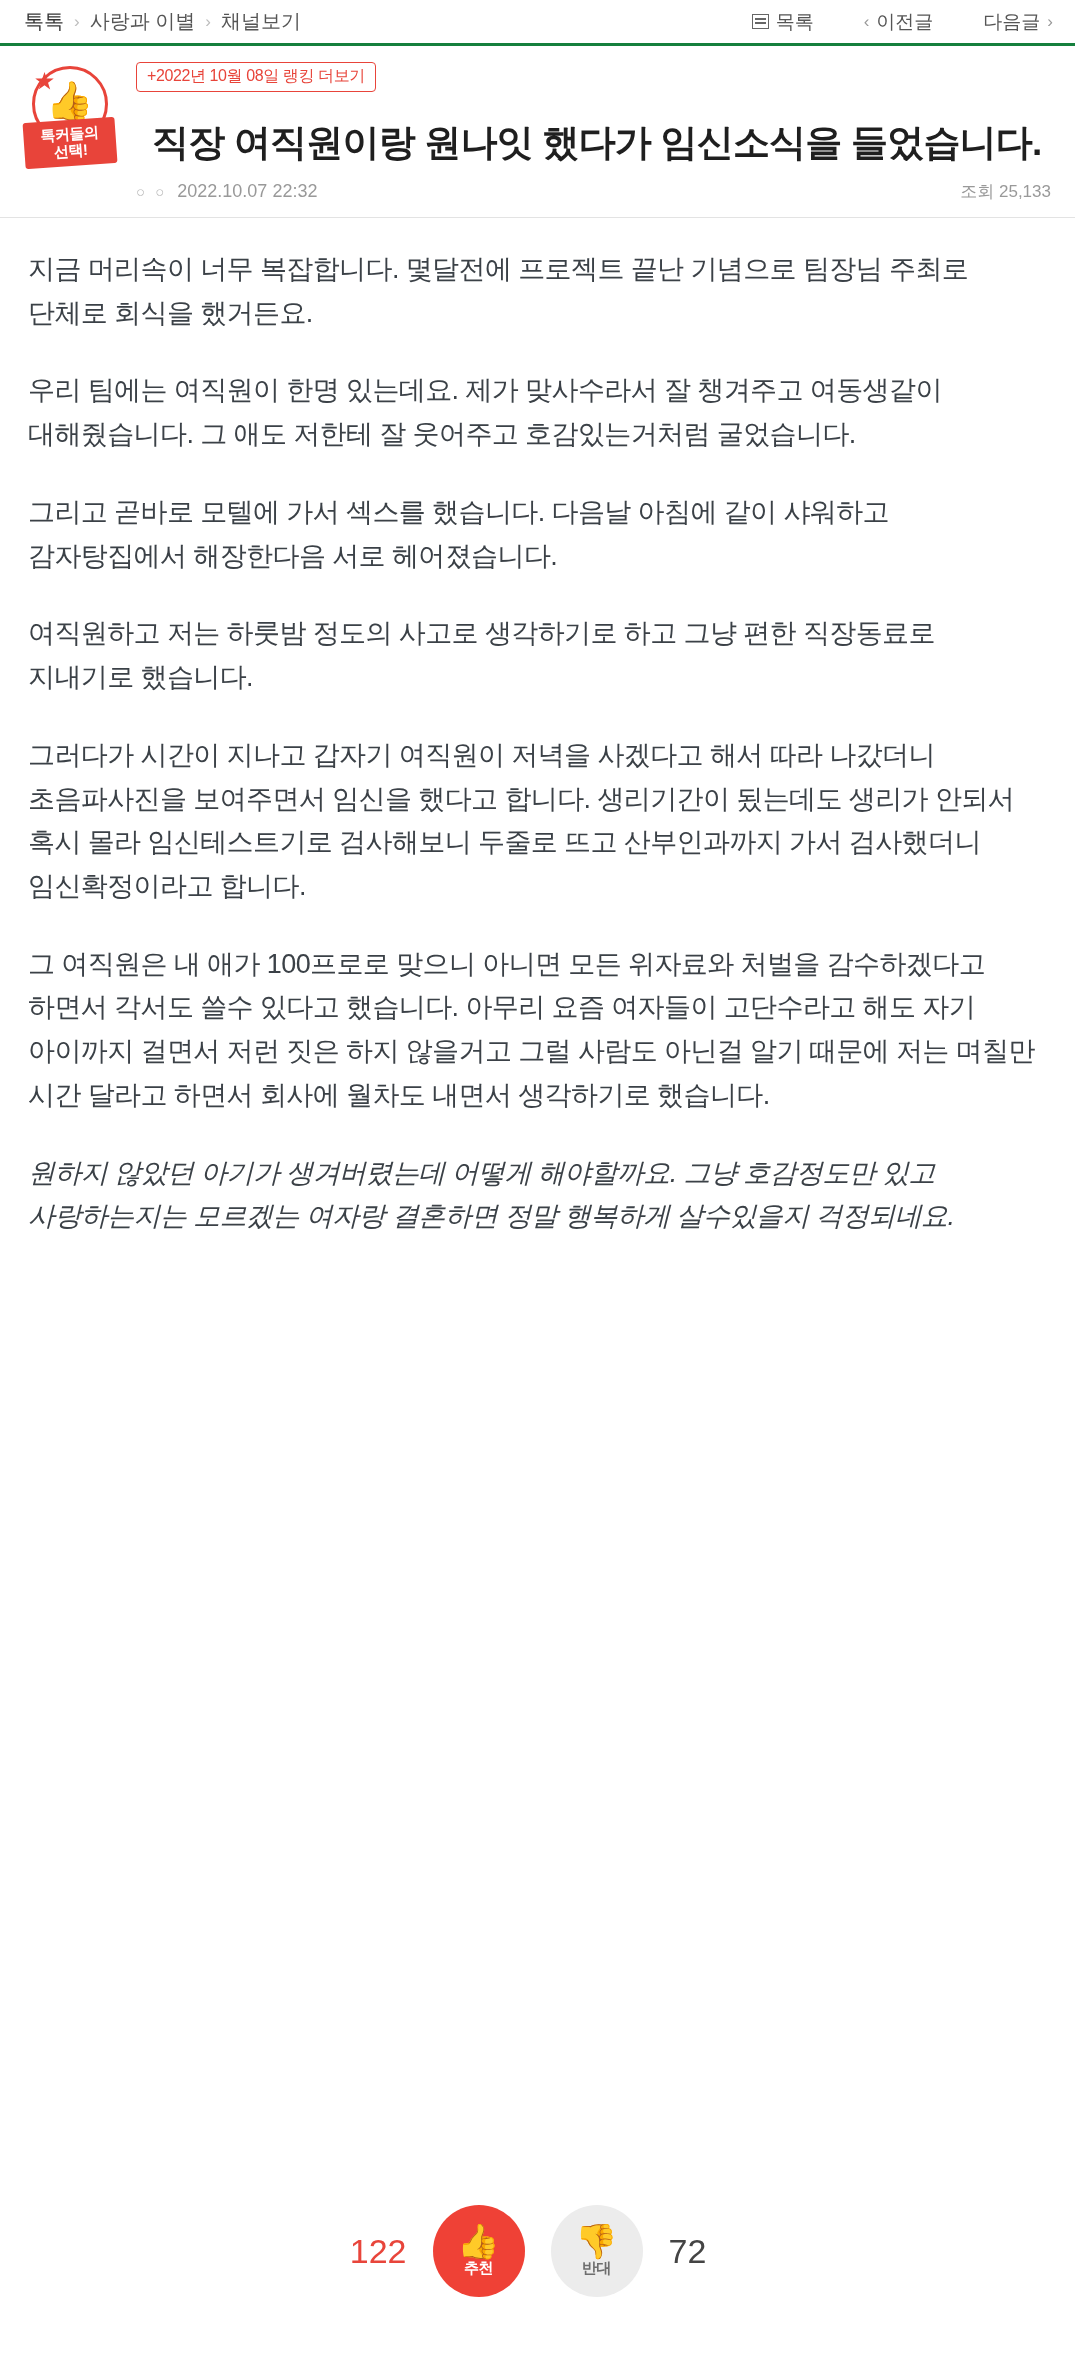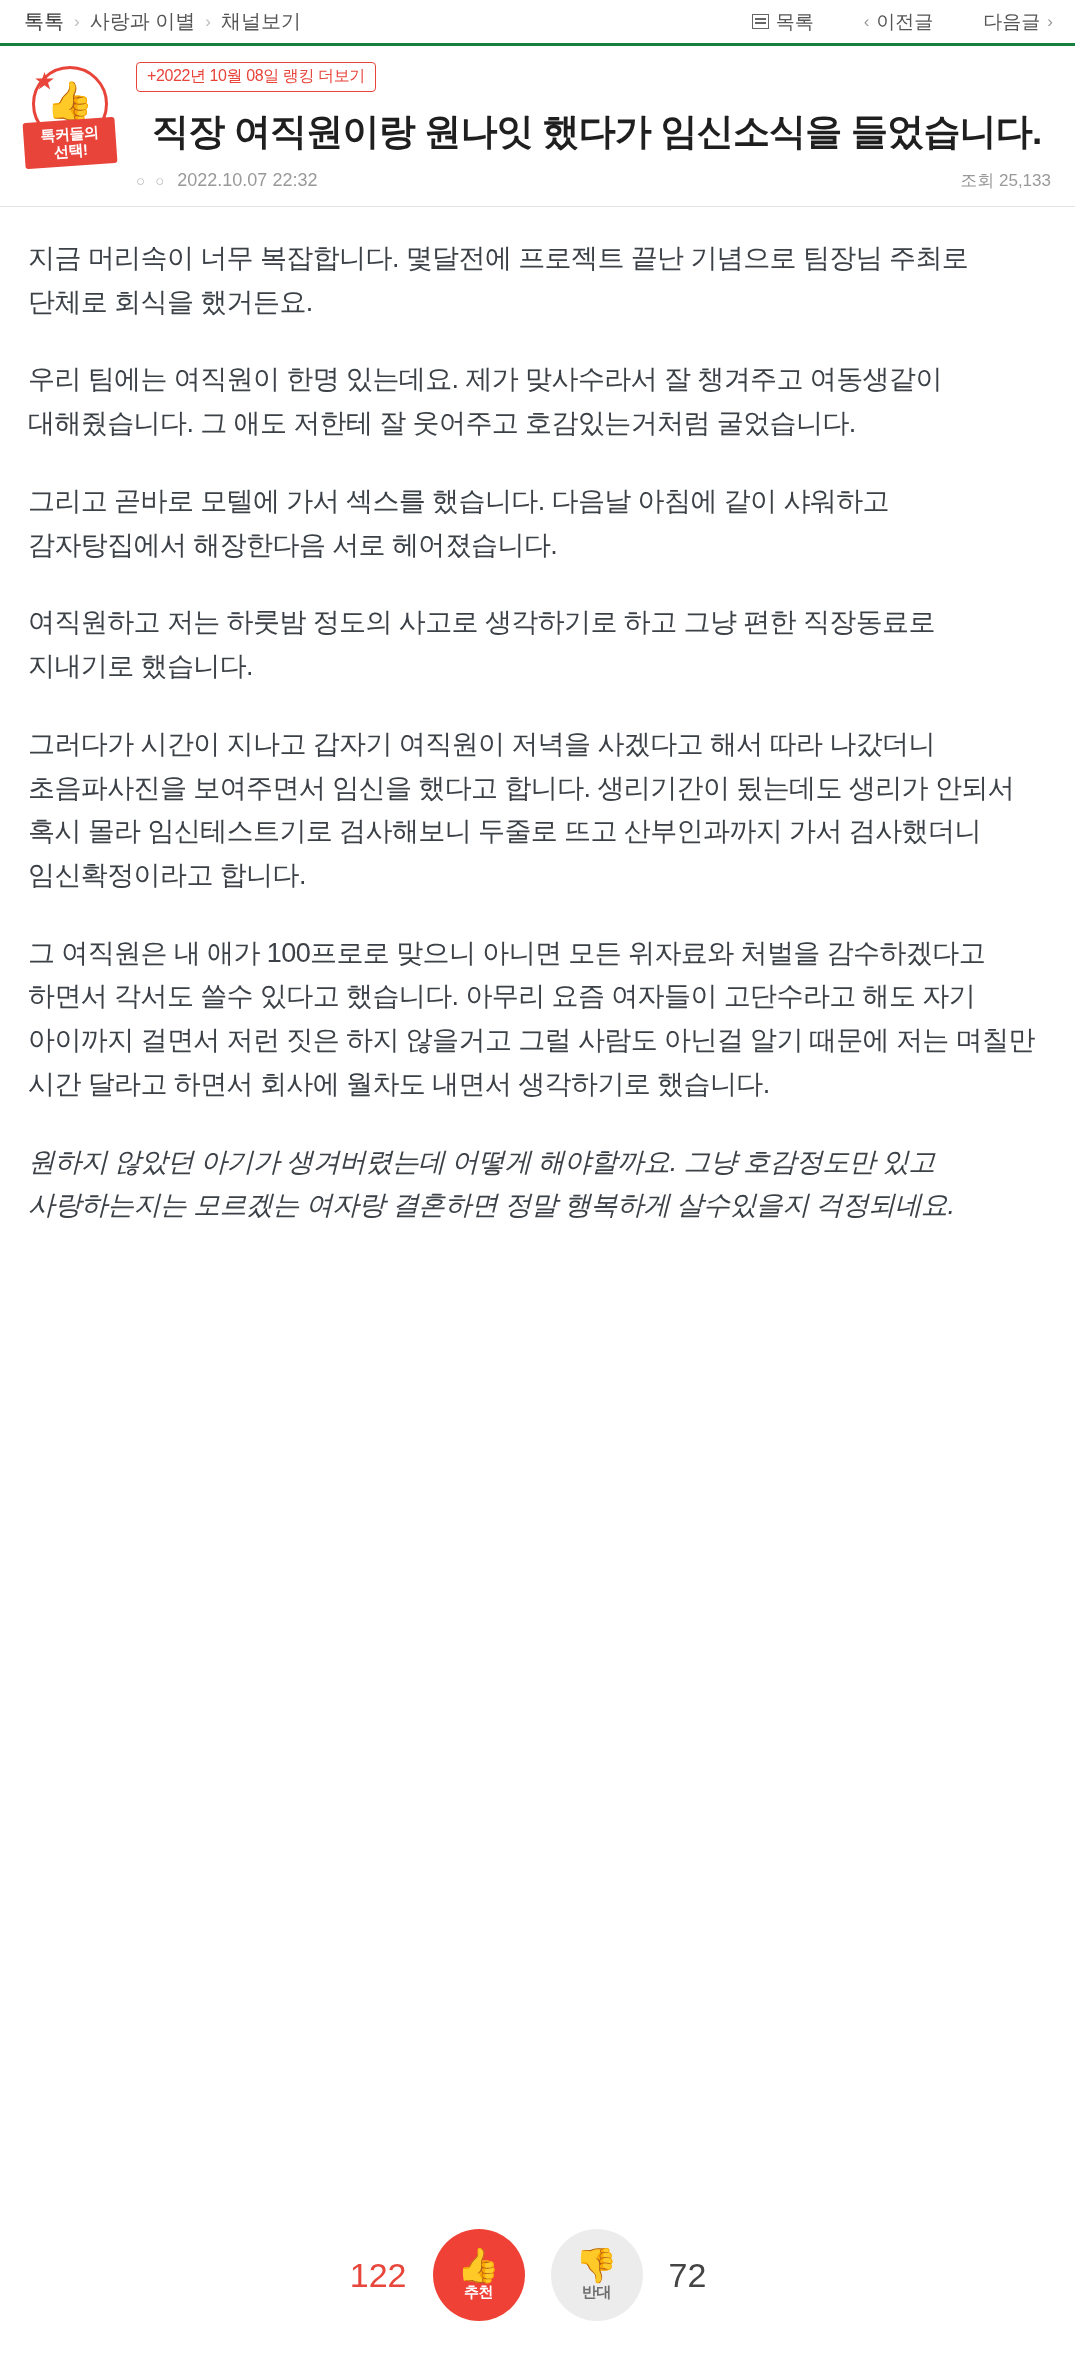--- a/index.html
+++ b/index.html
@@ -119,21 +119,21 @@
     letter-spacing: -0.5px;
   }
   .head-main { flex: 1 1 auto; min-width: 0; }
   .rank-tag {
     display: inline-block;
     border: 1px solid #e8443a;
     color: #e8443a;
     font-size: 16px;
     padding: 3px 10px 4px 10px;
     border-radius: 4px;
-    margin-bottom: 13px;
+    margin-bottom: 24px;
     letter-spacing: -0.4px;
   }
   .title {
     font-size: 37px;
     font-weight: bold;
     color: #1f1f1f;
     line-height: 1.35;
     letter-spacing: -0.8px;
     margin: 2px 0 12px 16px;
   }
@@ -160,21 +160,21 @@
     letter-spacing: -0.6px;
     margin: 0 0 34px 0;
     word-break: keep-all;
   }
   .article p:last-child { margin-bottom: 4px; font-style: italic; }
 
   
   .votebar {
     position: absolute;
     left: 0; right: 0;
-    bottom: 36px;
+    bottom: 60px;
     display: flex;
     align-items: center;
     justify-content: center;
     gap: 26px;
   }
   .count {
     font-size: 34px;
     min-width: 92px;
     text-align: center;
   }

